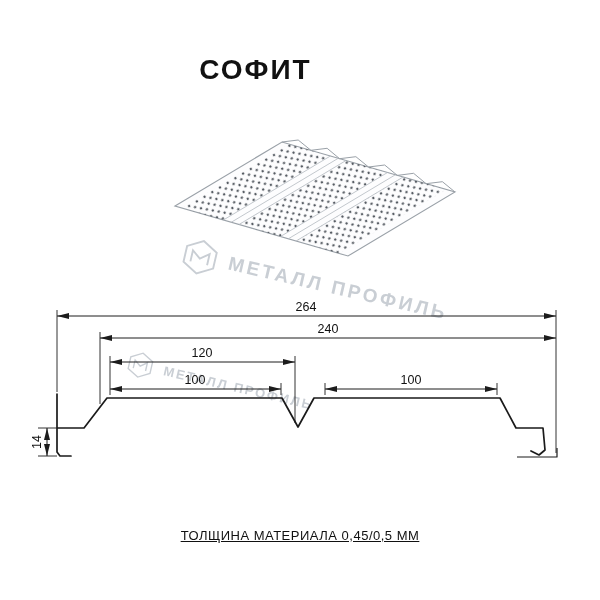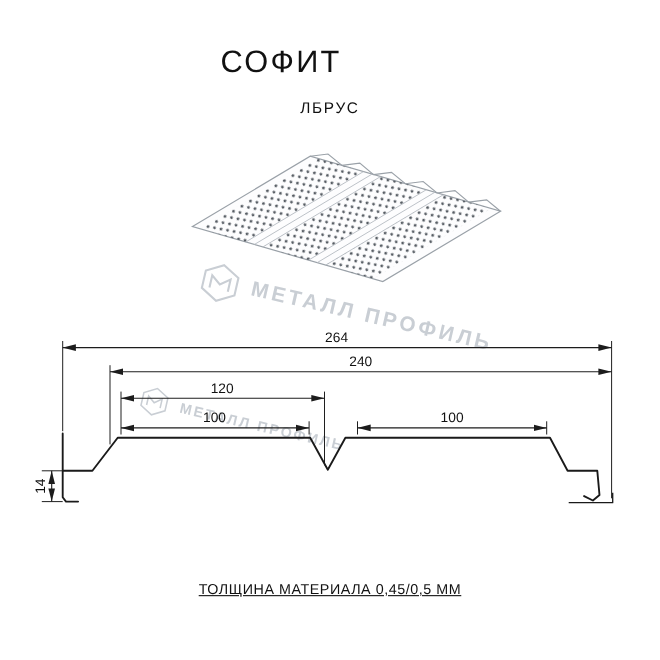--- a/index.html
+++ b/index.html
@@ -1,37 +1,36 @@
 <!DOCTYPE html>
 <html><head>
 <meta charset="utf-8">
 <style>
   html,body{margin:0;padding:0;}
   body{width:600px;height:600px;background:#ffffff;font-family:"Liberation Sans",sans-serif;position:relative;overflow:hidden;color:#111;}
   .page{position:absolute;inset:0;}
-  .title{position:absolute;top:40px;left:0;width:511px;text-align:center;font-size:28px;font-weight:400;letter-spacing:2px;}
+  .title{position:absolute;top:54px;left:0;width:511px;text-align:center;font-size:28px;font-weight:700;letter-spacing:2px;}
   .subtitle{position:absolute;top:90px;left:0;width:600px;text-align:center;font-size:14px;font-weight:400;letter-spacing:1.5px;}
   .footer{position:absolute;top:528px;left:0;width:600px;text-align:center;font-size:13px;letter-spacing:.5px;text-decoration:underline;}
   svg.drawing{position:absolute;left:0;top:0;}
   .wm{position:absolute;display:flex;align-items:center;gap:10px;color:#c9ced4;transform-origin:left top;pointer-events:none;}
   .wm-1{left:186px;top:234px;transform:rotate(13deg);}
   .wm-2{left:130px;top:348px;transform:rotate(13deg);}
   .wm .wm-text{white-space:nowrap;font-weight:600;}
   .wm-1 .wm-text{font-size:19px;letter-spacing:3px;}
   .wm-2 .wm-text{font-size:13px;letter-spacing:2px;}
   .wm-1 svg{width:38px;height:38px;}
   .wm-2 svg{width:28px;height:28px;}
 </style>
 </head>
 <body>
 
 <div class="page">
 
   <div class="title">СОФИТ</div>
-  <div class="subtitle">ЛБРУС</div>
 
   <div class="wm wm-1">
     <svg viewBox="0 0 40 40">
       <polygon points="20,3 36,12 36,29 20,38 4,29 4,12" fill="none" stroke="currentColor" stroke-width="2"></polygon>
       <path d="M11,27 V15 L20,22 L29,15 V27" fill="none" stroke="currentColor" stroke-width="2"></path>
     </svg>
     <span class="wm-text">МЕТАЛЛ ПРОФИЛЬ</span>
   </div>
 
   <div class="wm wm-2">

